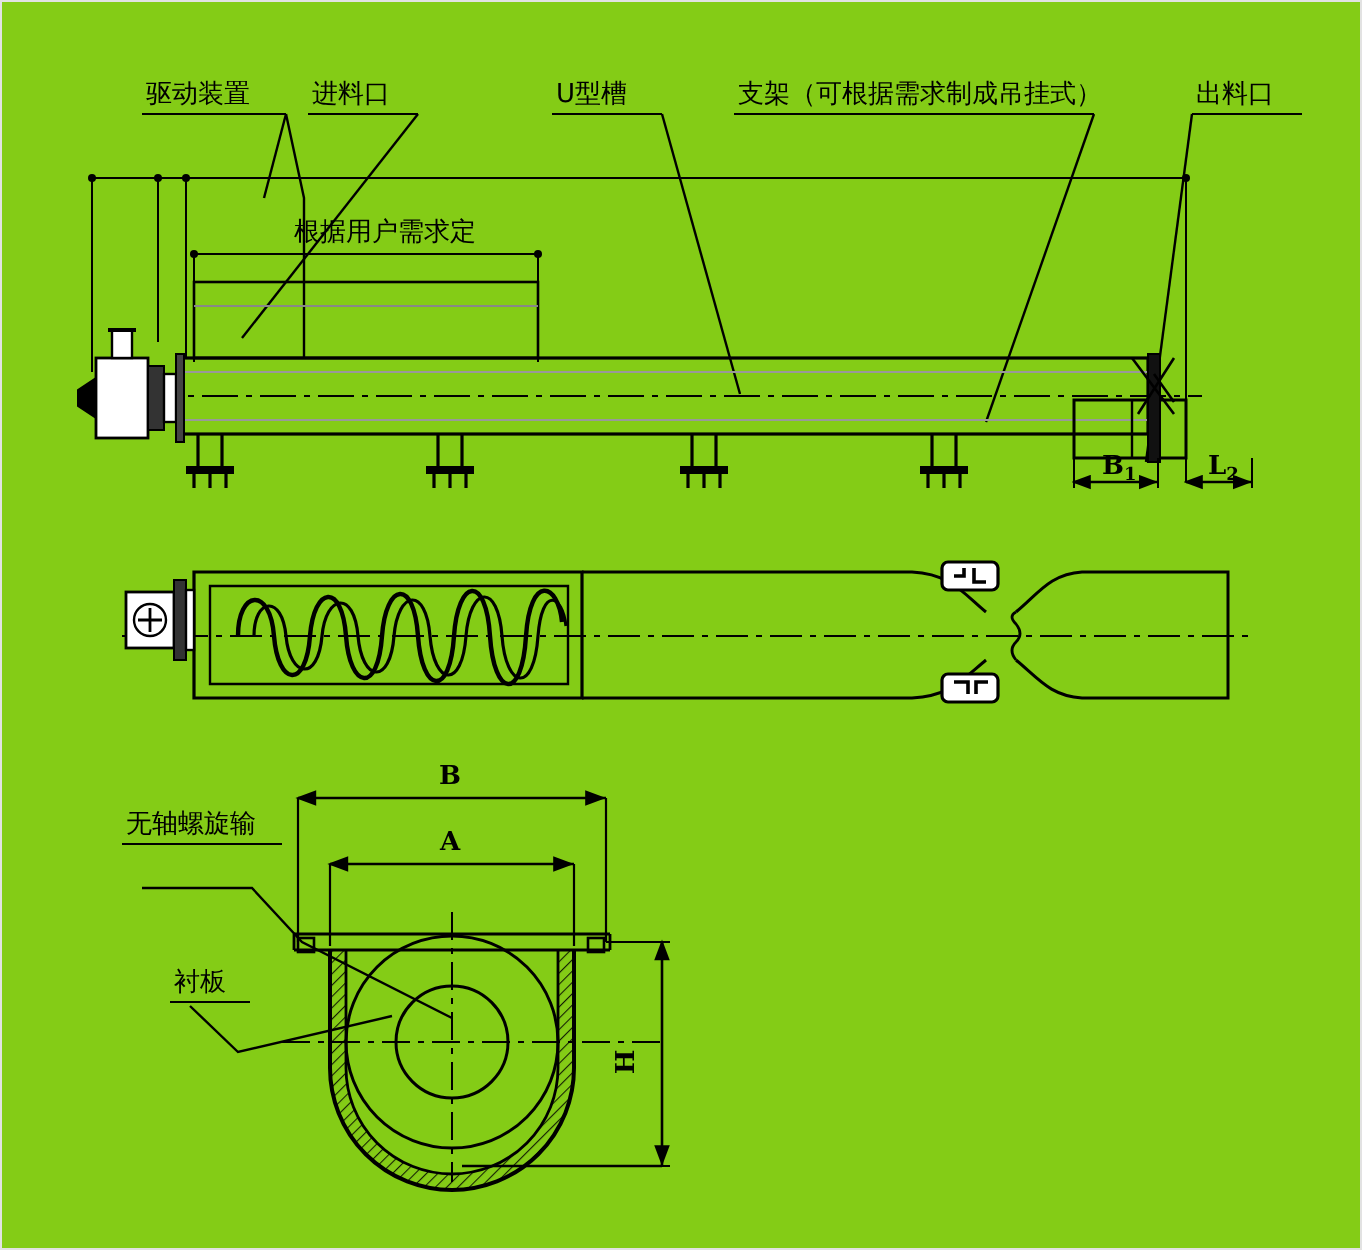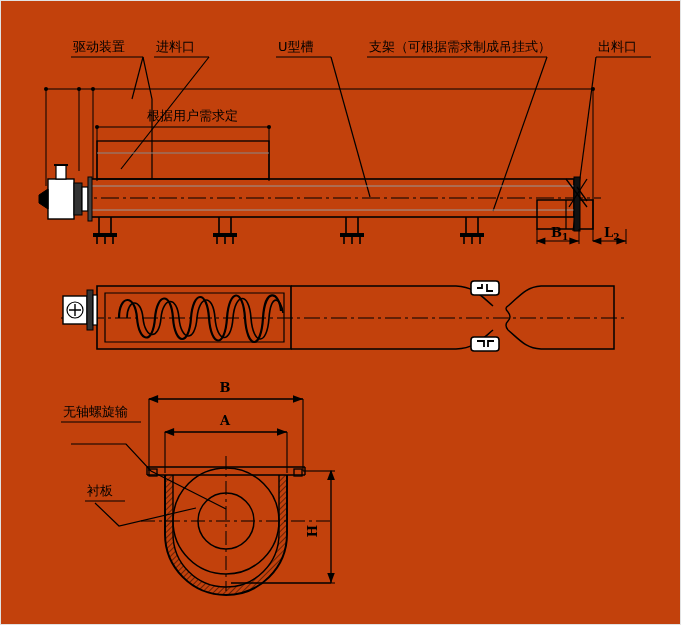--- a/index.html
+++ b/index.html
@@ -7,21 +7,21 @@
     width:681px;height:625px;
     background:#ffffff;
     font-family:"DejaVu Sans","Liberation Sans",sans-serif;
     overflow:hidden;
     position:relative;
   }
   #page-frame{
     position:absolute;inset:0;
     border:1px solid #e2e2e2;
     box-sizing:border-box;
-    background:#c2410c;
+    background:#84cc16;
   }
   #drawing{position:absolute;left:0;top:0;width:681px;height:625px;}
   .lbl{
     font-family:"DejaVu Sans","Liberation Sans",sans-serif;
     font-size:13px;
     fill:#000;
     dominant-baseline:alphabetic;
   }
   .dim-lbl{
     font-family:"DejaVu Serif","Liberation Serif",serif;

